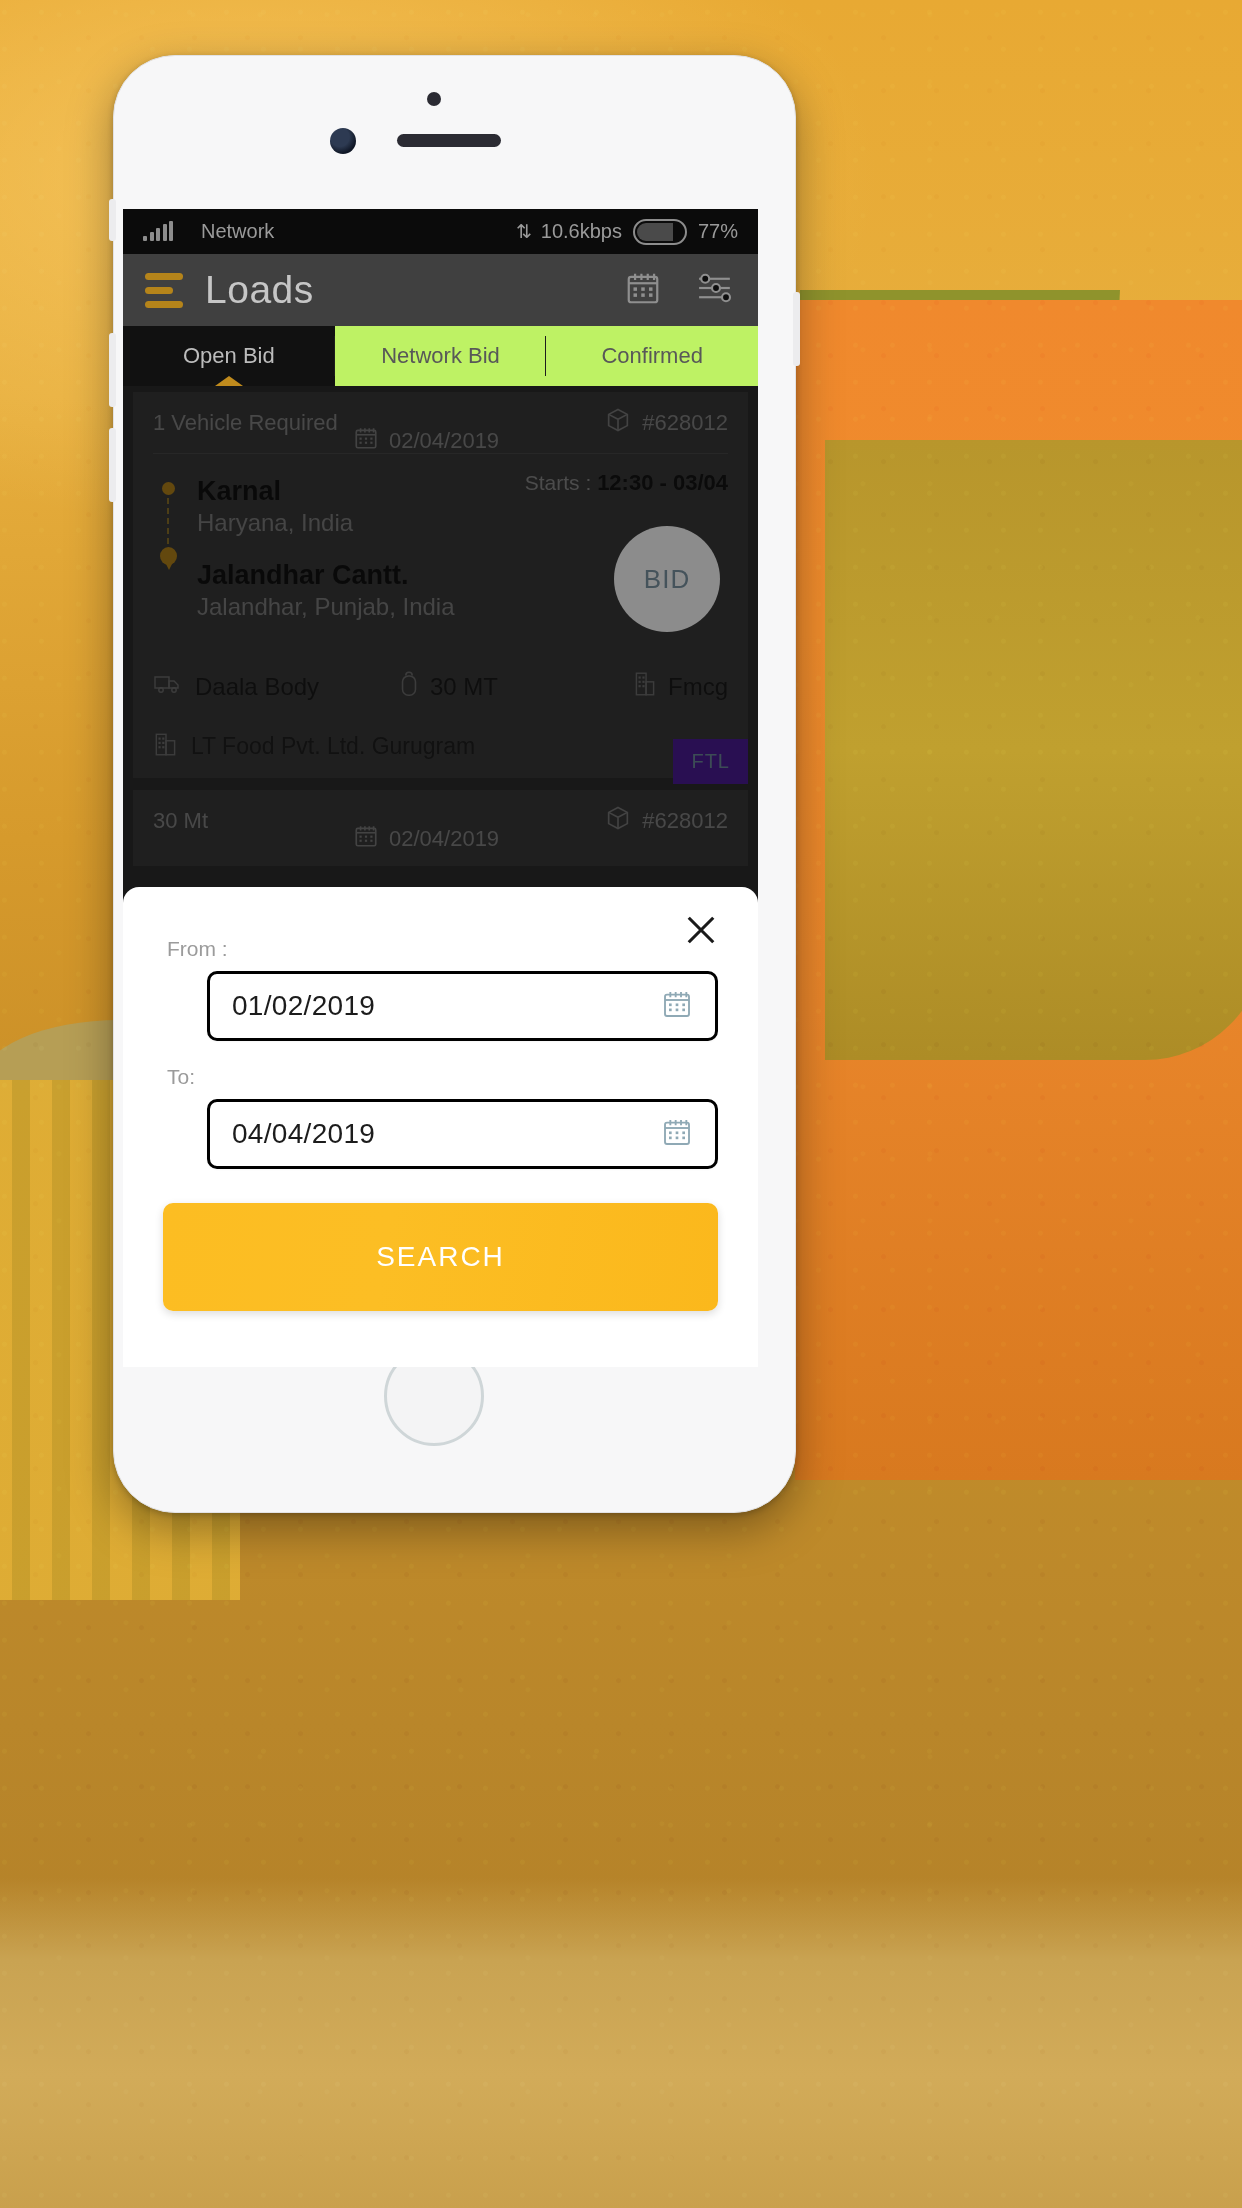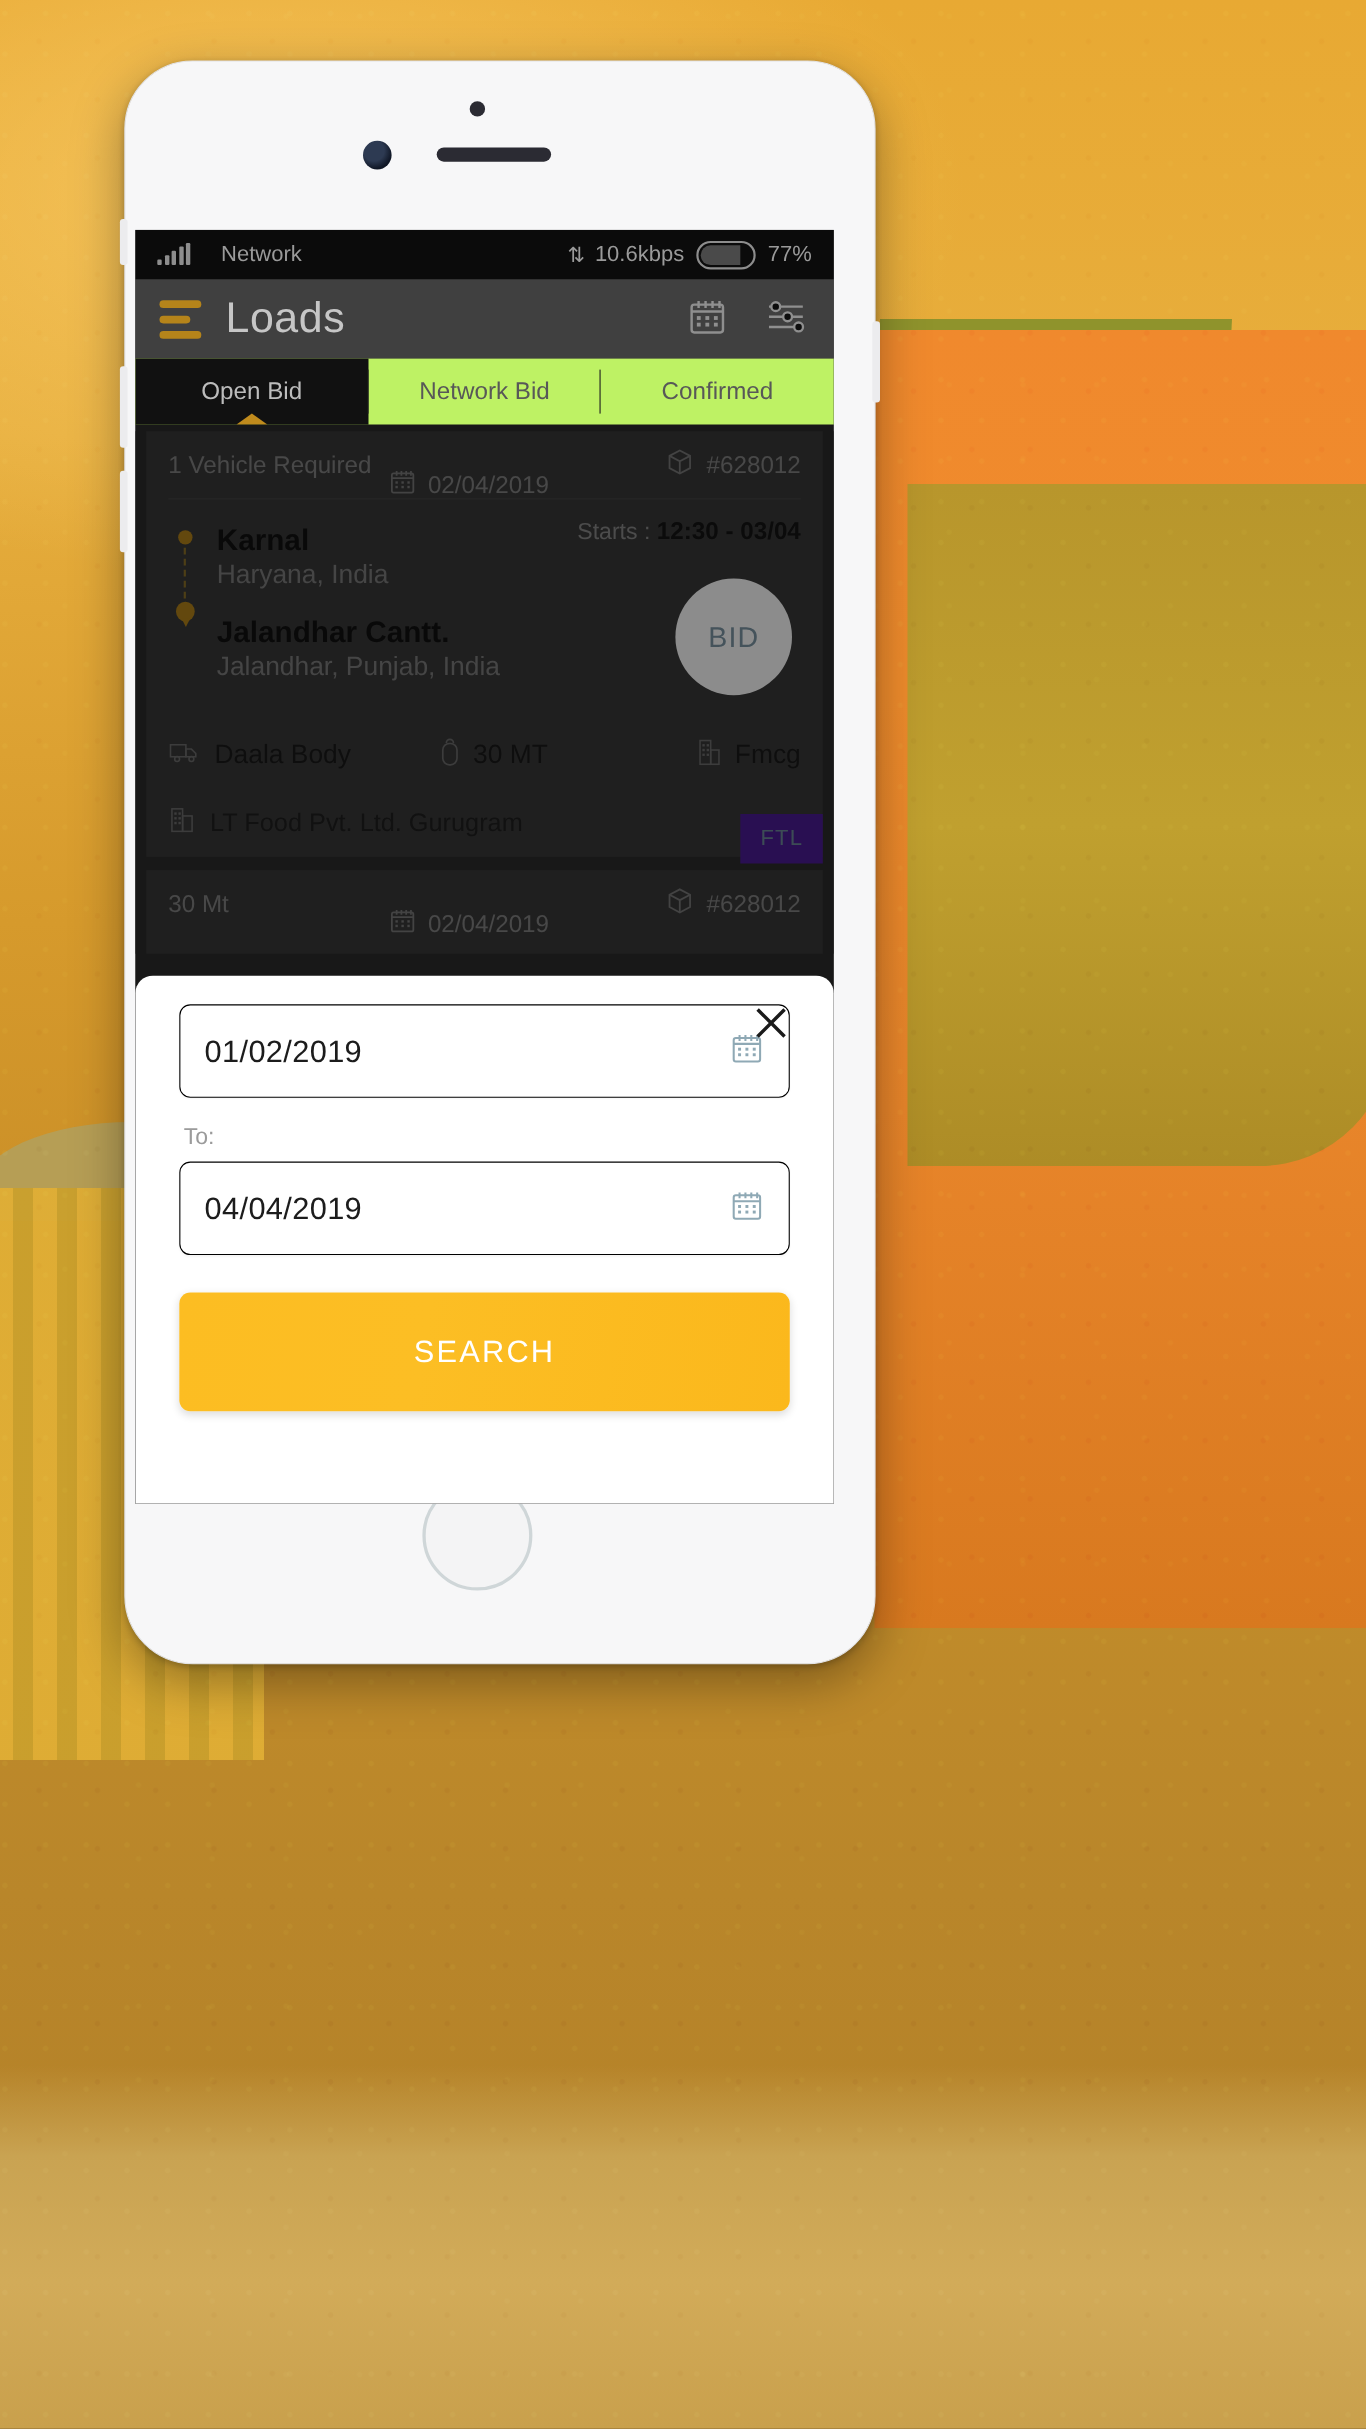--- a/index.html
+++ b/index.html
@@ -166,23 +166,24 @@
          pointer-events:none; }
 
   
   .modal {
     position:absolute; left:0; right:0; bottom:0; height:480px;
     background:#fff; border-radius:16px 16px 0 0; padding:26px 40px 0;
   }
   .closebtn { position:absolute; right:36px; top:22px; width:42px; height:42px; cursor:pointer; }
   .fieldlabel { color:#9b9b9b; font-size:21px; margin:24px 0 10px 4px; }
   .field {
-    height:85px; border:1px solid #000000; border-radius:10px;
+    height:70px; border:3px solid #000000; border-radius:10px;
     display:flex; align-items:center; padding:0 22px;
     box-shadow:0 1px 2px rgba(0,0,0,.04);
+    margin-left:44px;
   }
   .field .val { font-size:28px; color:#1c1c1c; letter-spacing:.3px; }
   .field .calico { margin-left:auto; }
   .searchbtn {
     margin-top:34px; height:108px; border-radius:10px;
     background:linear-gradient(100deg,#fcbd22 0%, #fcbe24 40%, #fbb81c 100%);
     display:flex; align-items:center; justify-content:center;
     color:#fff; font-size:28px; letter-spacing:2px;
     box-shadow:0 3px 8px rgba(0,0,0,.14);
     cursor:pointer;
@@ -430,20 +431,21 @@
 
     <div class="dim"></div>
 
     <div class="modal">
       <div class="closebtn">
         <svg width="42" height="42" viewBox="0 0 24 24" fill="none" stroke="#1a1a1a" stroke-width="1.8">
           <path d="M5 5l14 14M19 5L5 19"></path>
         </svg>
       </div>
 
+      <div class="fieldlabel">From :</div>
       <div class="field">
         <span class="val" title="DD/MM/YYYY">01/02/2019</span>
         <span class="calico">
           <svg width="32" height="32" viewBox="0 0 24 24" fill="none" stroke="#8fa9b5" stroke-width="1.4">
             <rect x="3" y="5" width="18" height="16" rx="1.5"></rect>
               <path d="M3 9h18"></path>
             <path d="M7 3v4M11 3v4M15 3v4M19 3v4"></path>
             <g fill="#8fa9b5" stroke="none">
               <rect x="6" y="11.6" width="2" height="2"></rect>
                 <rect x="11" y="11.6" width="2" height="2"></rect>

